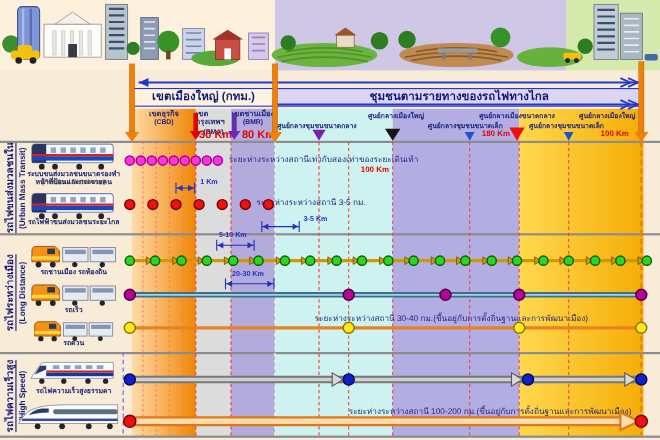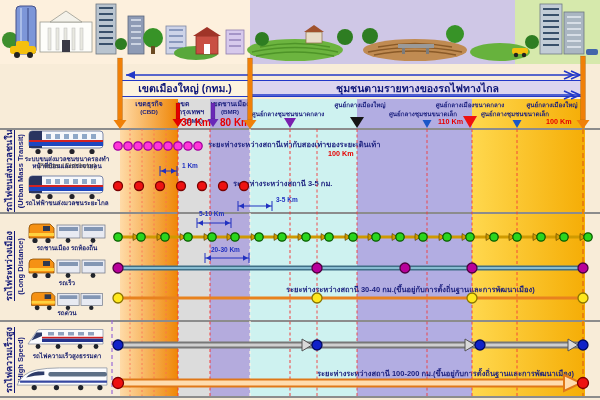--- a/index.html
+++ b/index.html
@@ -10,21 +10,21 @@
   #bgsvg{z-index:1;} #skyline{z-index:1;} #gfx{z-index:4;pointer-events:none;}
   .zbox{position:absolute;top:80px;height:15px;border-top:1.8px solid #2238c8;border-bottom:1.8px solid #2238c8;
         display:flex;align-items:center;justify-content:center;font-weight:bold;font-size:10.5px;
         color:#101878;z-index:2;line-height:1;}
   .subzone{position:absolute;top:100px;z-index:3;display:flex;flex-direction:column;align-items:center;
         color:#1a1f7e;font-weight:bold;line-height:1.25;}
   .zname{font-size:6.8px;} .zabbr{font-size:6.2px;}
   .dist{position:absolute;font-size:10px;font-weight:bold;color:#e60000;z-index:3;white-space:nowrap;}
   .clabel{position:absolute;width:120px;text-align:center;font-size:6.2px;font-weight:bold;color:#1a1f7e;z-index:3;white-space:nowrap;}
   .klabel{position:absolute;font-size:7.2px;font-weight:bold;color:#e60000;z-index:3;white-space:nowrap;}
-  .rlabel{position:absolute;font-size:7.5px;font-weight:bold;color:#1a1f7e;z-index:3;white-space:nowrap;}
+  .rlabel{position:absolute;font-size:7.5px;font-weight:normal;color:#1a1f7e;z-index:3;white-space:nowrap;}
   .mlabel{position:absolute;font-size:6.5px;font-weight:bold;color:#2030c0;z-index:3;white-space:nowrap;}
   .hline{position:absolute;left:0;width:600px;background:#8c8c8c;z-index:3;}
   .vwrap{position:absolute;left:1px;width:24px;display:flex;flex-direction:row;align-items:center;justify-content:center;z-index:3;}
   .vth{writing-mode:vertical-rl;transform:rotate(180deg);font-weight:bold;font-size:9px;color:#141a78;
        text-decoration:underline;white-space:nowrap;max-height:100%;overflow:hidden;}
   .ven{writing-mode:vertical-rl;transform:rotate(180deg);font-size:7.5px;font-weight:bold;color:#141a78;white-space:nowrap;max-height:100%;overflow:hidden;}
   .train{position:absolute;z-index:3;}
   .cap{position:absolute;left:22px;width:90px;text-align:center;font-size:6.3px;font-weight:bold;color:#18206e;z-index:3;line-height:1.1;}
   .capen{color:#444;font-weight:normal;}
 </style>
@@ -406,21 +406,21 @@
       <line x1="118" y1="383" x2="567" y2="383" stroke="#ffdcae" stroke-width="5"></line>
       <polygon points="564,375 581,383 564,391" fill="#ffdcae" stroke="#e07818" stroke-width="2"></polygon>
       <circle cx="118" cy="383" r="5.5" fill="#ee1111" stroke="#7a0000" stroke-width="1.3"></circle>
       <circle cx="583" cy="383" r="5.5" fill="#ee1111" stroke="#7a0000" stroke-width="1.3"></circle>
     </svg>
 <div class="clabel" style="left: 228px; top: 109px;">ศูนย์กลางชุมชนขนาดกลาง</div>
     <div class="clabel" style="left: 300px; top: 100px;">ศูนย์กลางเมืองใหญ่</div>
     <div class="klabel" style="left: 328px; top: 117px; margin-top: 32px;">100 Km</div>
     <div class="clabel" style="left: 363px; top: 109px;">ศูนย์กลางชุมชนขนาดเล็ก</div>
     <div class="clabel" style="left: 410px; top: 100px;">ศูนย์กลางเมืองขนาดกลาง</div>
-    <div class="klabel" style="left: 438px; top: 117px;">110 Km</div>
+    <div class="klabel" style="left: 438px; top: 117px;">180 Km</div>
     <div class="clabel" style="left: 455px; top: 109px;">ศูนย์กลางชุมชนขนาดเล็ก</div>
     <div class="clabel" style="left: 492px; top: 100px;">ศูนย์กลางเมืองใหญ่</div>
     <div class="klabel" style="left: 546px; top: 117px;">100 Km</div>
     <div class="mlabel" style="left: 182px; top: 162px;">1 Km</div>
     <div class="rlabel" style="left: 208px; top: 138px;">ระยะห่างระหว่างสถานีเท่ากับสองเท่าของระยะเดินเท้า</div>
     <div class="mlabel" style="left: 276px; top: 196px;">3-5 Km</div>
     <div class="rlabel" style="left: 233px; top: 177px;">ระยะห่างระหว่างสถานี 3-5 กม.</div>
     <div class="mlabel" style="left: 199px; top: 210px;">5-10 Km</div>
     <div class="mlabel" style="left: 211px; top: 246px;">20-30 Km</div>
     <div class="rlabel" style="left: 286px; top: 283px;">ระยะห่างระหว่างสถานี 30-40 กม.(ขึ้นอยู่กับการตั้งถิ่นฐานและการพัฒนาเมือง)</div>

